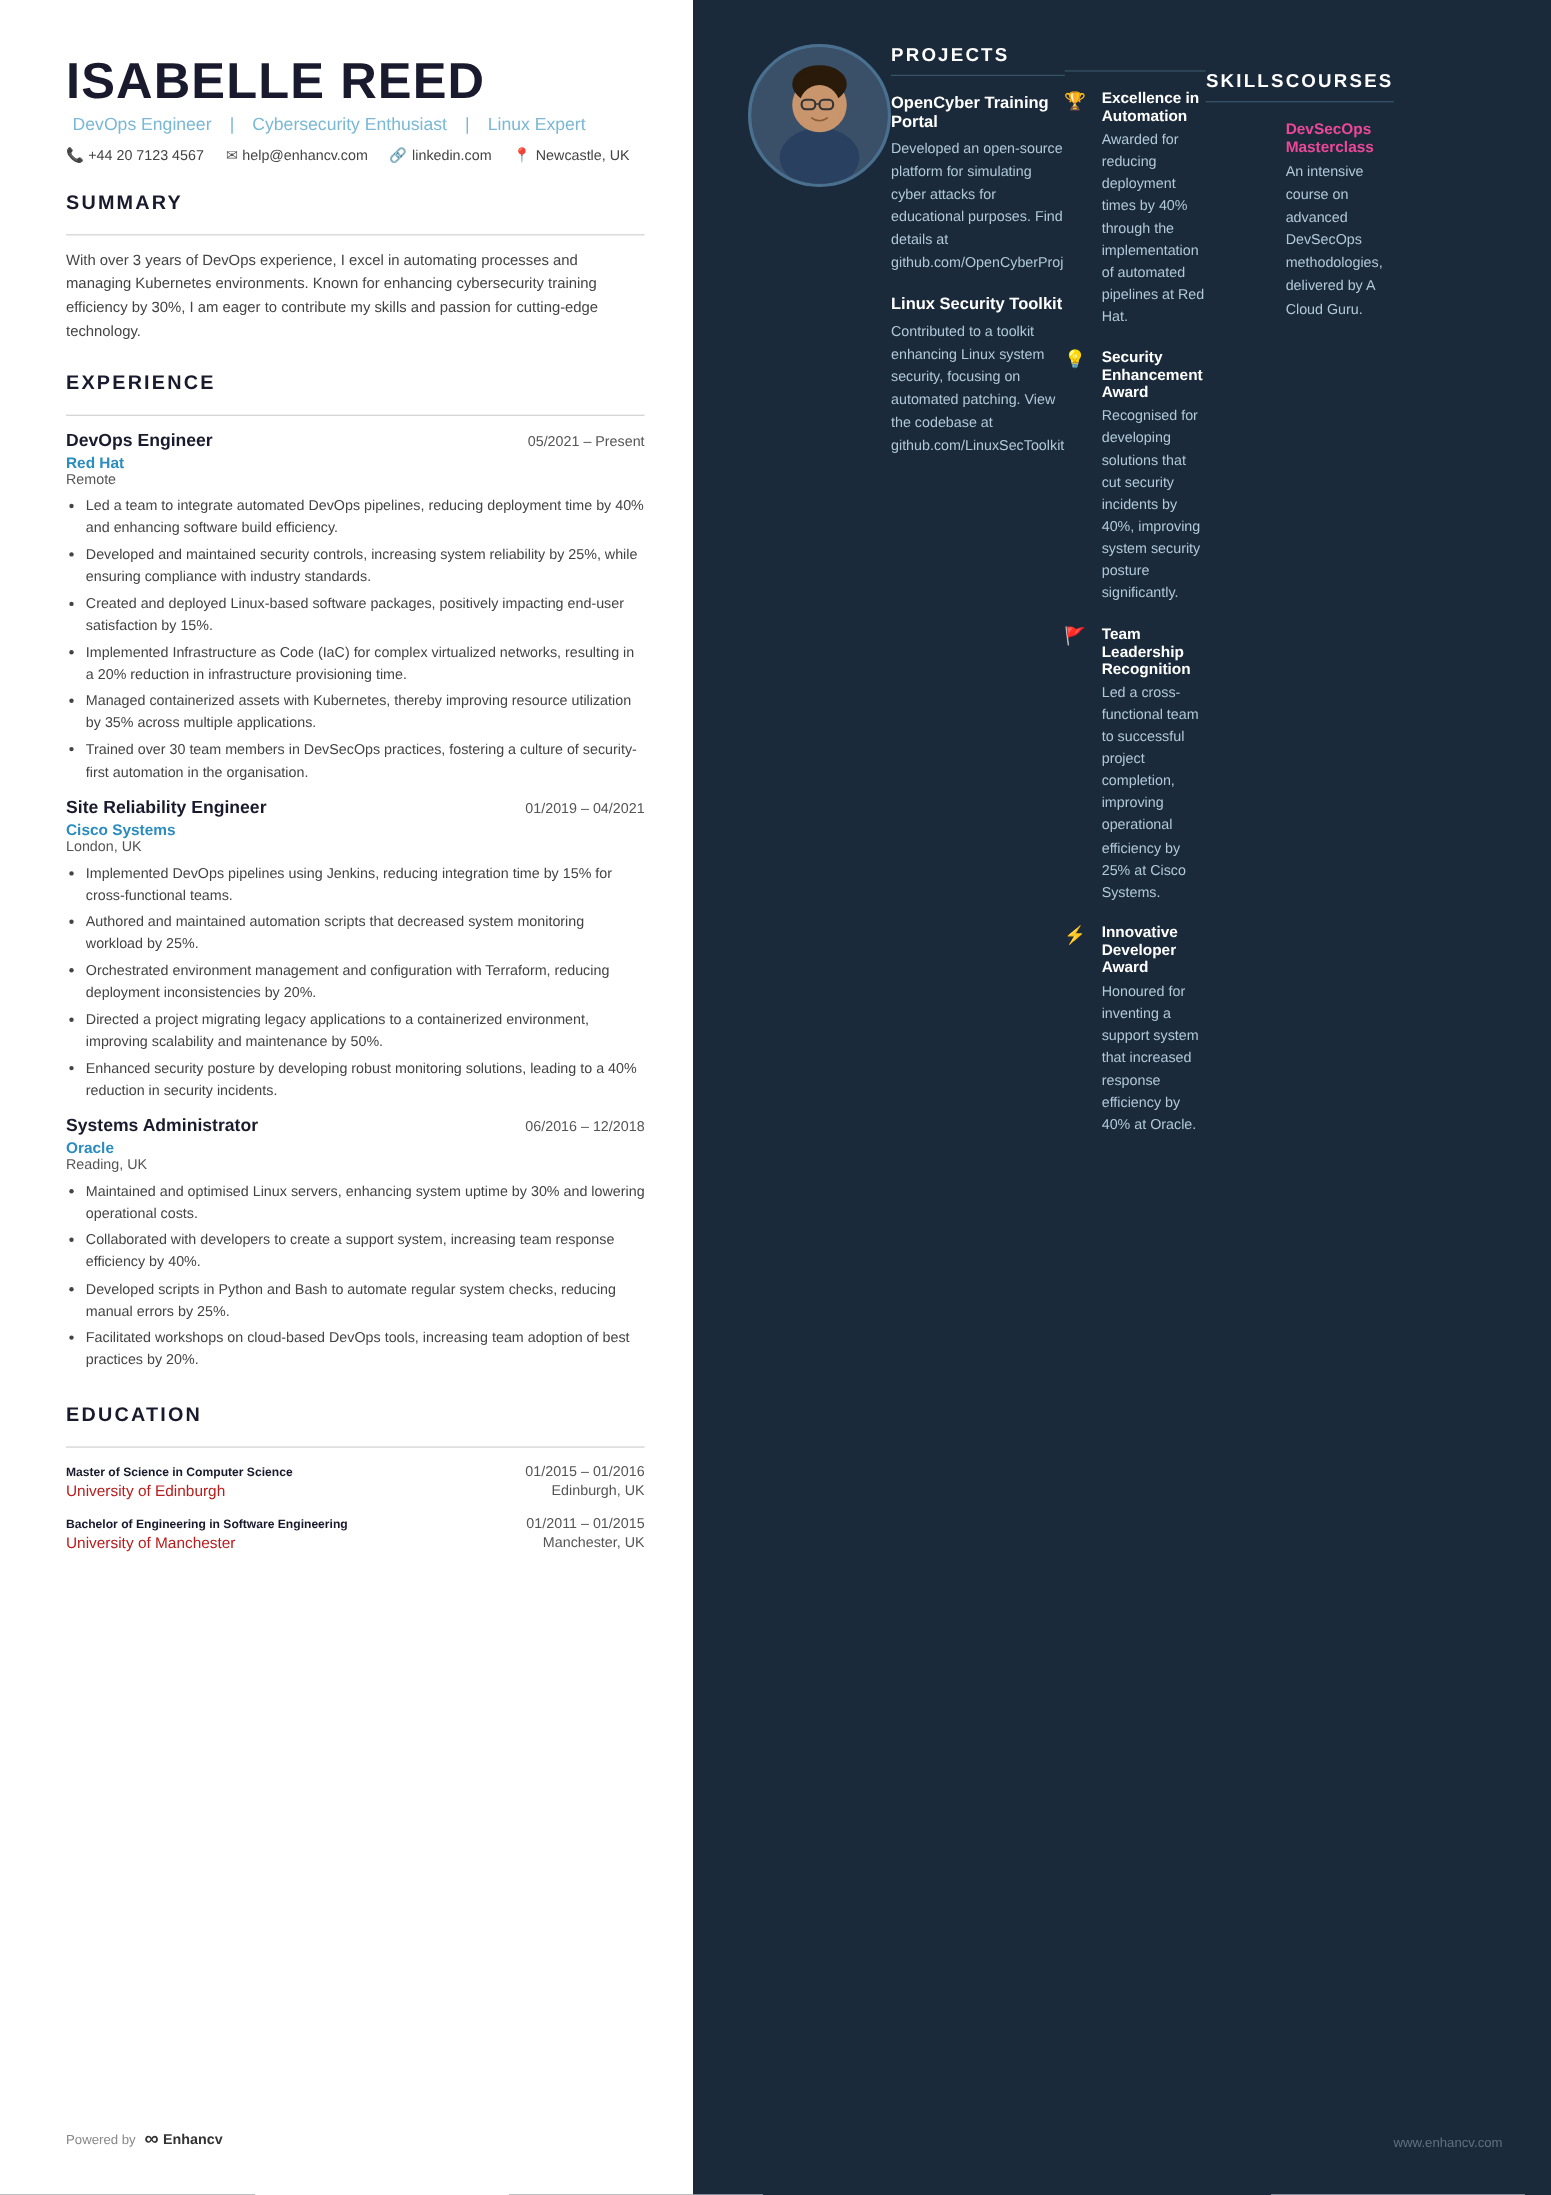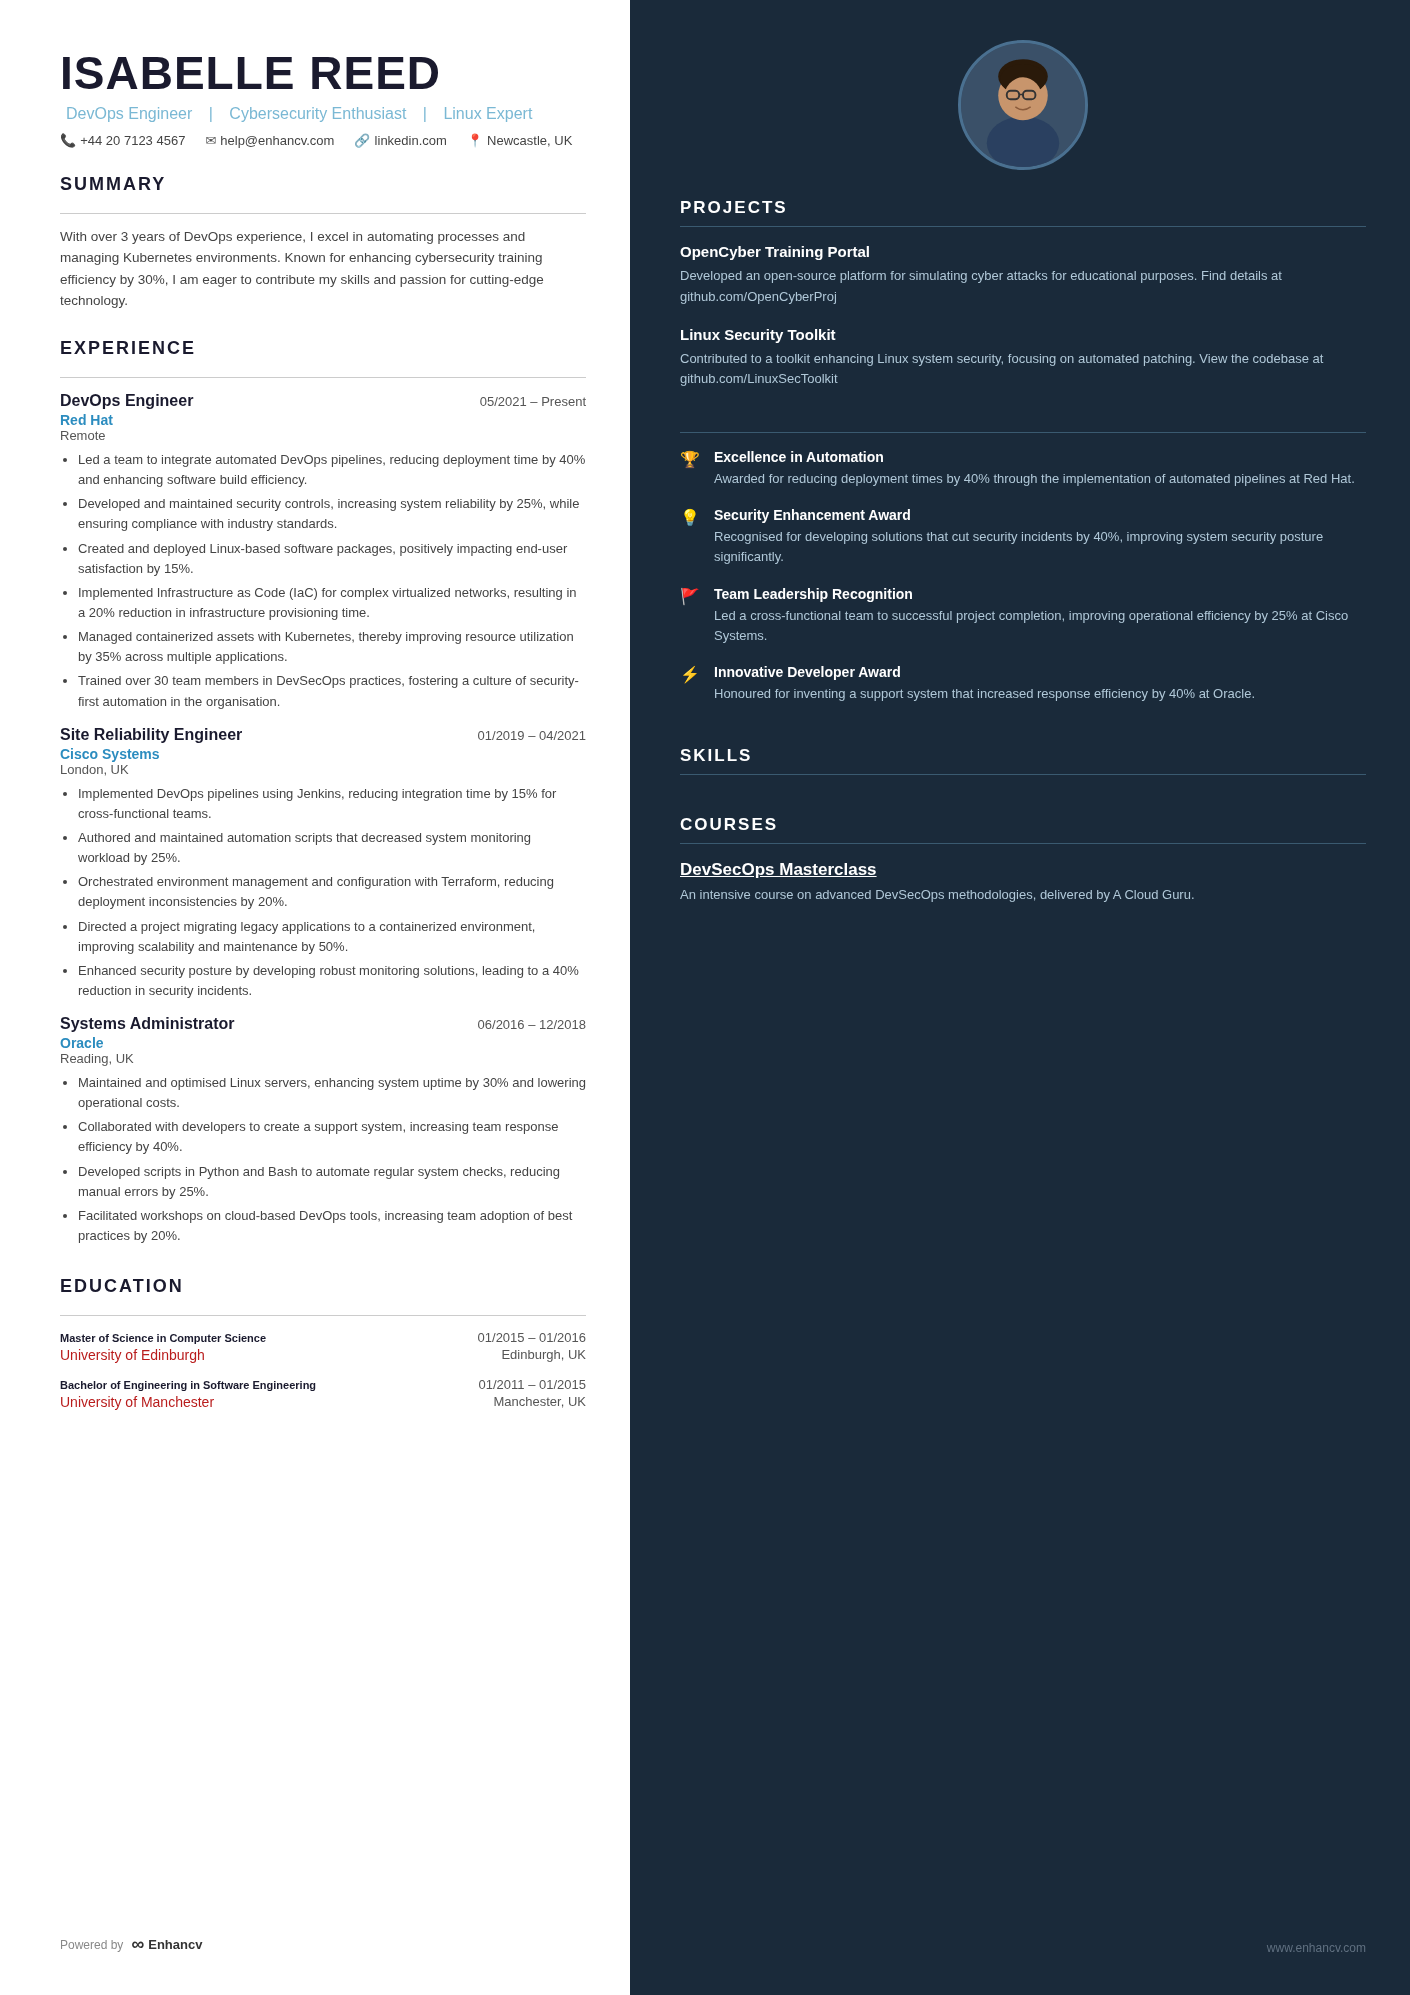--- a/index.html
+++ b/index.html
@@ -170,21 +170,21 @@
     .logo-icon {
       font-size: 18px;
     }
 
     
     .right-panel {
       flex: 1;
       background: #1a2a3a;
       padding: 40px 44px 40px 50px;
       display: flex;
-      flex-direction: column;
+      flex-direction: row;
       color: #e0e8f0;
     }
     .avatar-wrapper {
       display: flex;
       justify-content: center;
       margin-bottom: 28px;
     }
     .avatar-circle {
       width: 130px;
       height: 130px;
@@ -246,25 +246,24 @@
       font-size: 13px;
       color: #b0c8d8;
       line-height: 1.55;
     }
     .skills-text {
       font-size: 13.5px;
       color: #b0c8d8;
       line-height: 1.8;
     }
     .course-title {
-      font-size: 17px;
-      font-weight: 700;
-      color: #ffffff;
+      font-size: 14px;
+      font-weight: 700;
+      color: #ec4899;
       margin-bottom: 5px;
-      text-decoration: underline;
     }
     .course-desc {
       font-size: 13px;
       color: #b0c8d8;
       line-height: 1.6;
     }
     .footer-right {
       margin-top: auto;
       padding-top: 30px;
       font-size: 12px;

